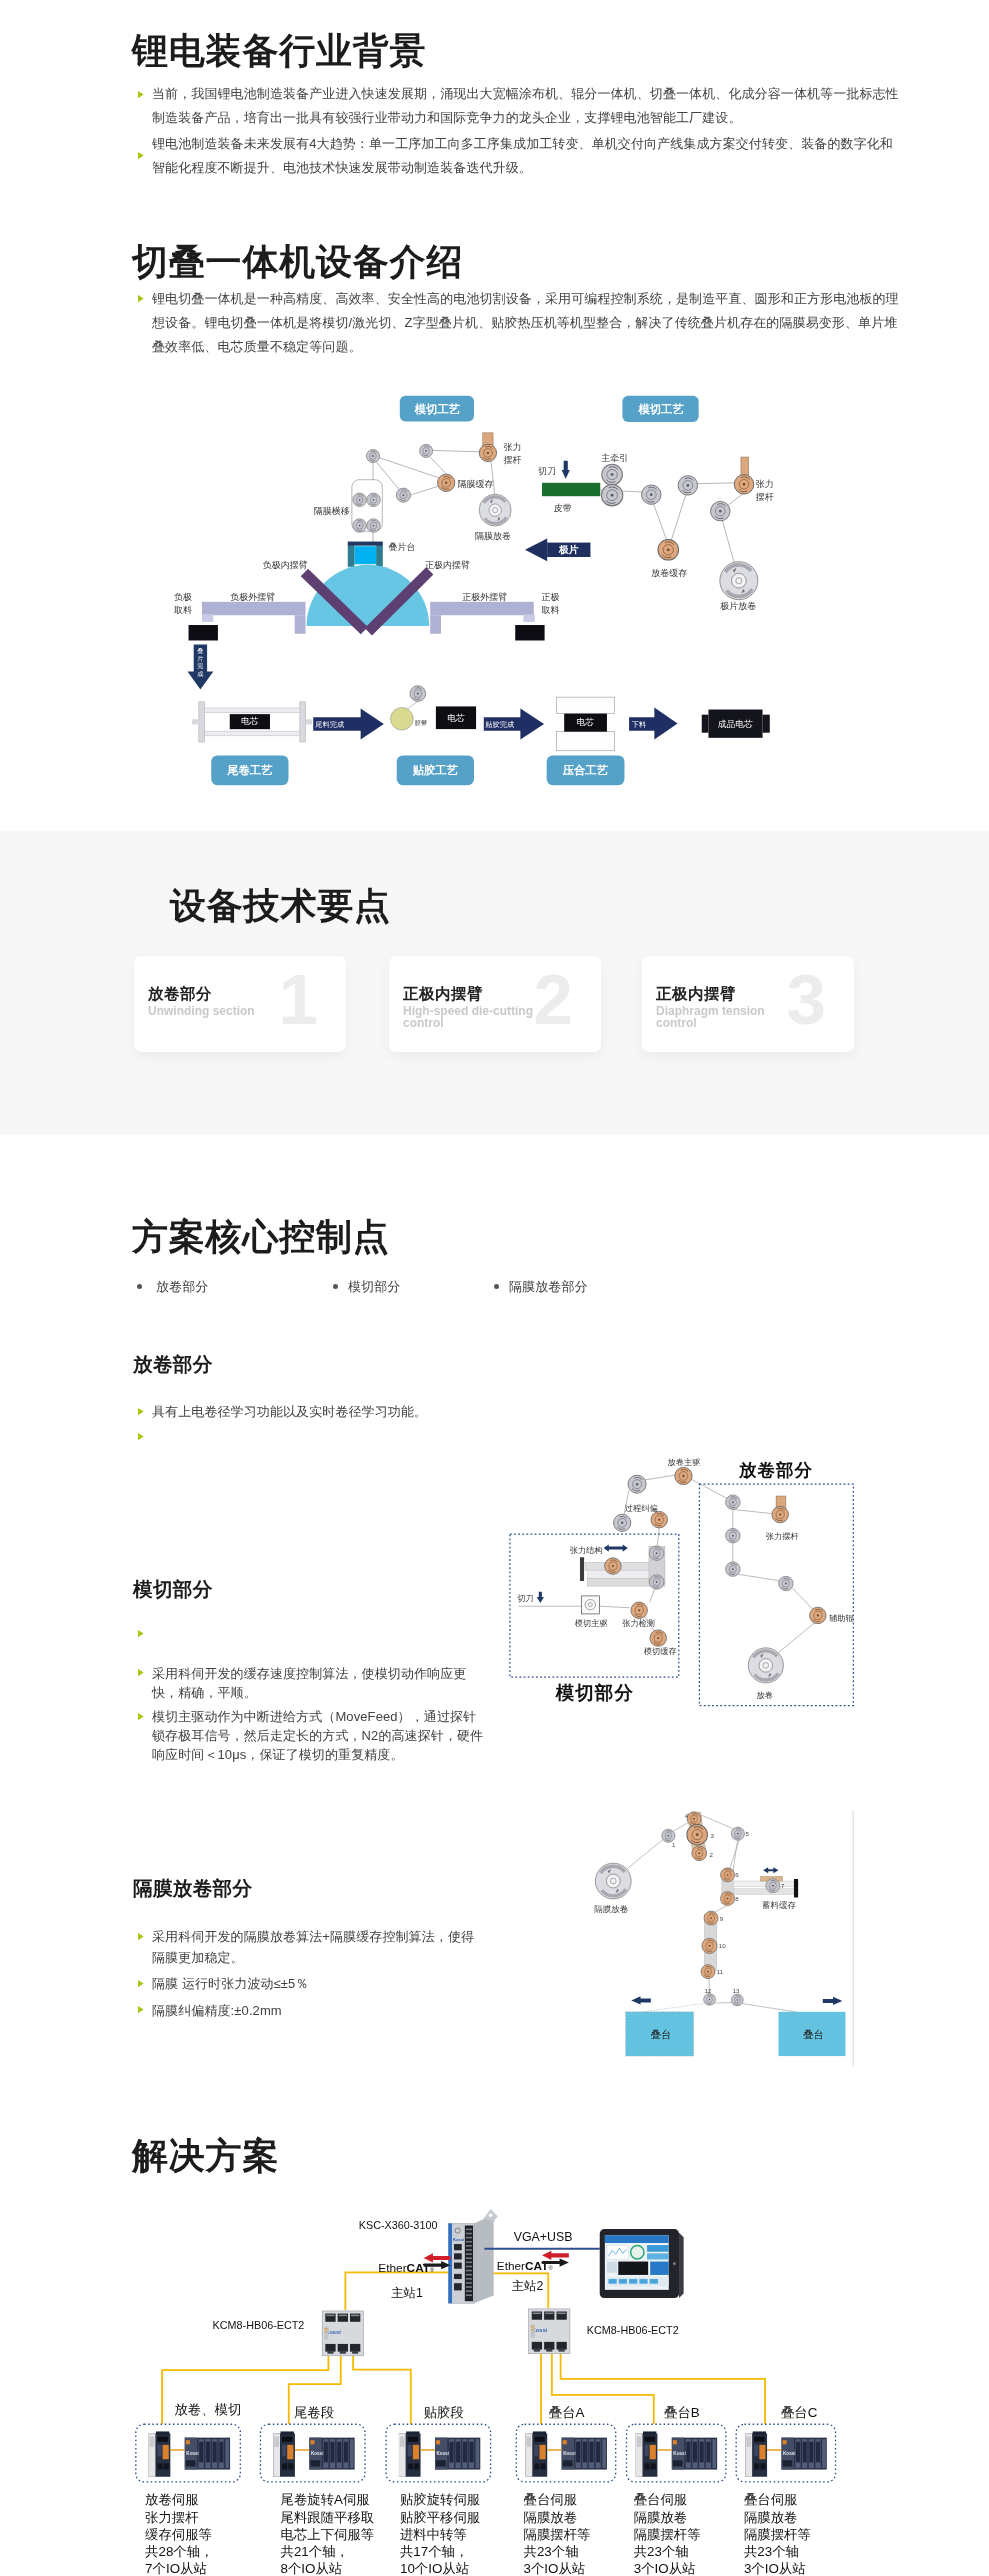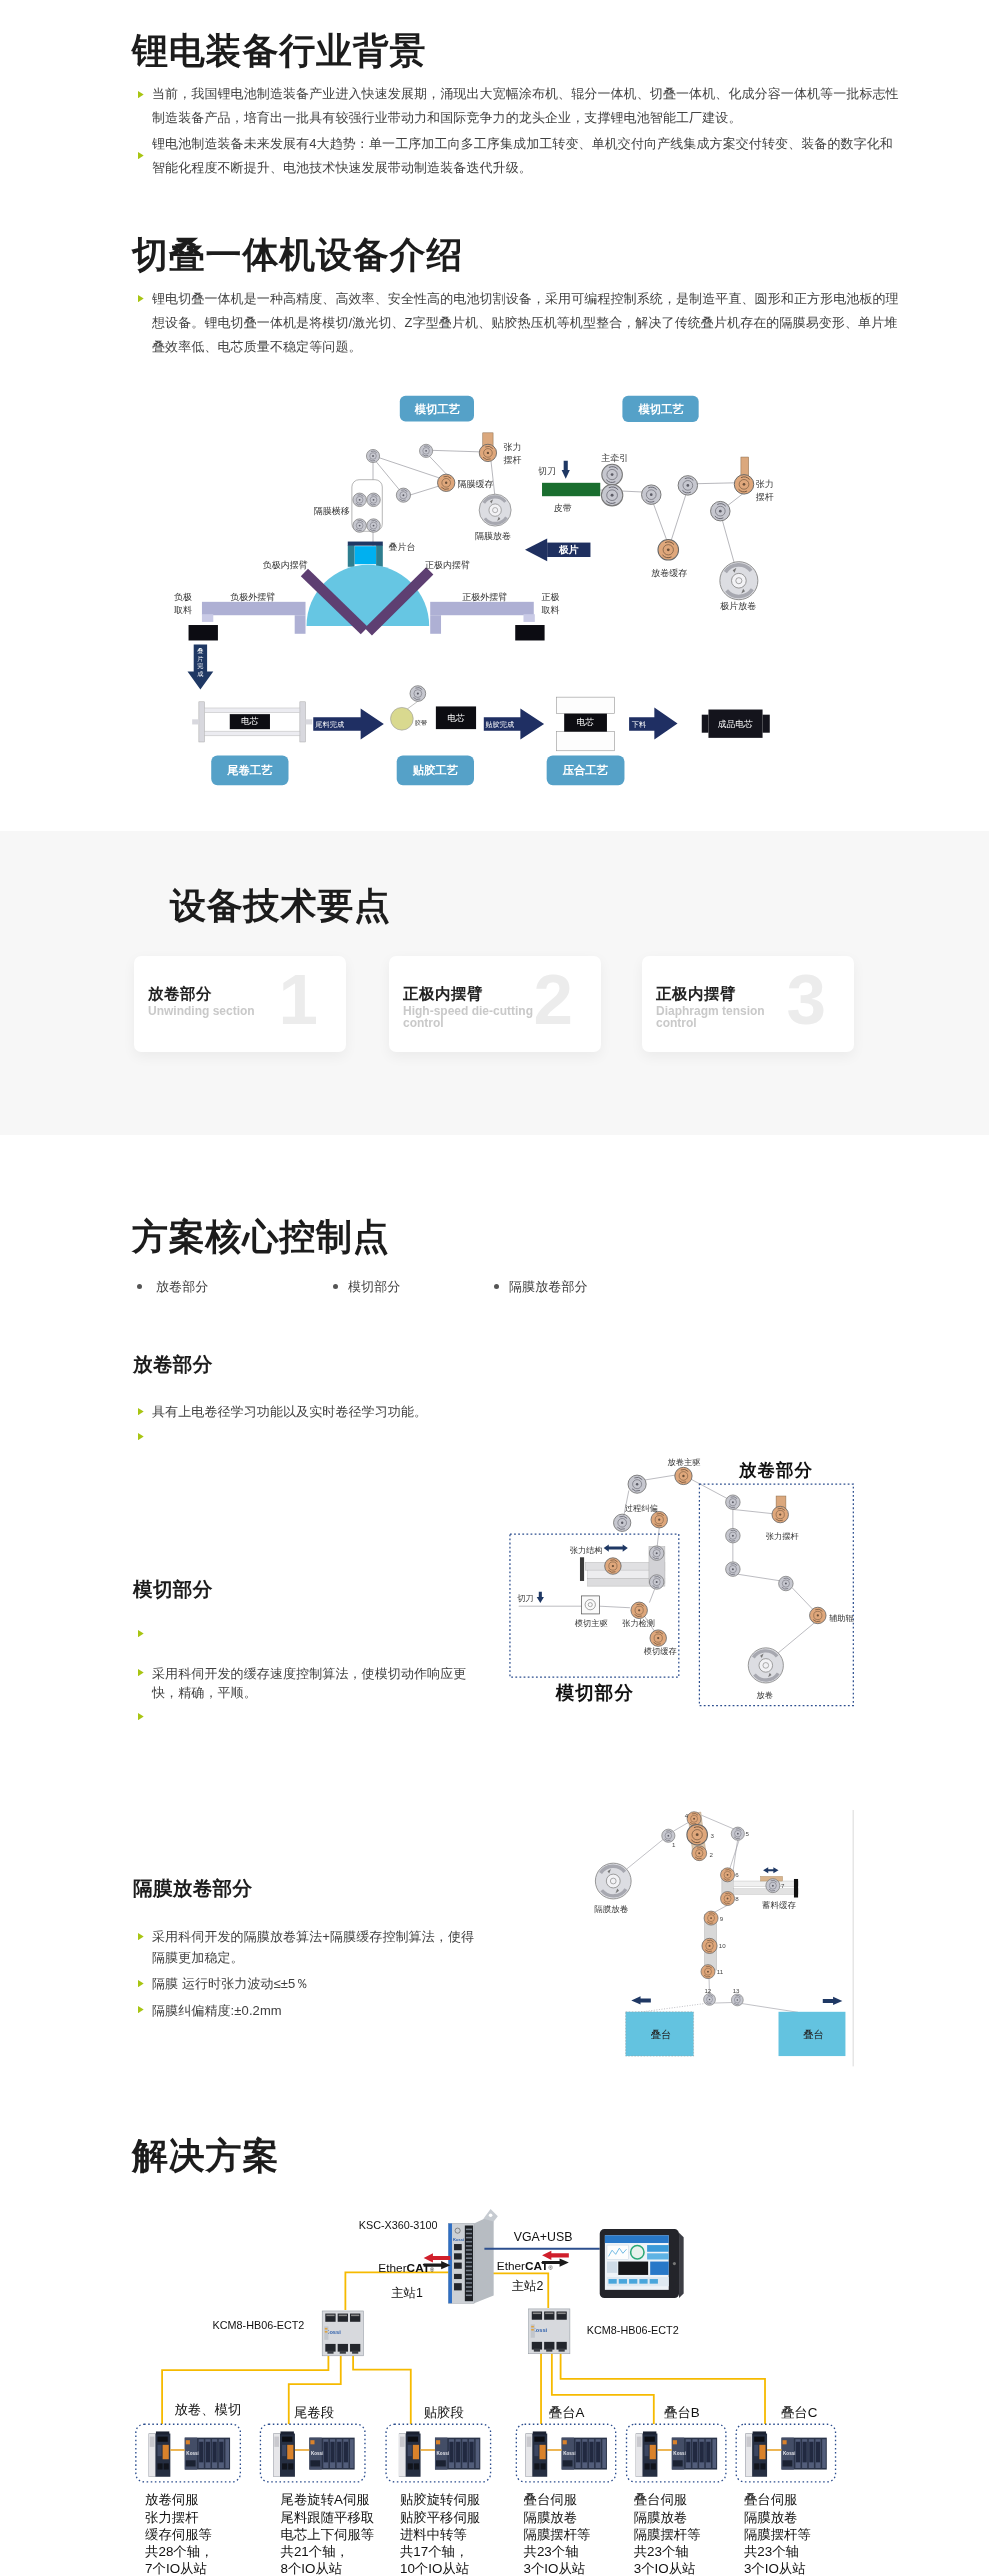--- a/index.html
+++ b/index.html
@@ -23,21 +23,21 @@
 <body>
 <div id="page">
   <div class="gray" style="top:831px;height:304px;"></div>
 
   <div class="h2" style="top:37px;">锂电装备行业背景</div>
   <div class="tri" style="top:91px;"></div>
   <div class="bt lh46" style="top:82px;">当前，我国锂电池制造装备产业进入快速发展期，涌现出大宽幅涂布机、辊分一体机、切叠一体机、化成分容一体机等一批标志性<br>制造装备产品，培育出一批具有较强行业带动力和国际竞争力的龙头企业，支撑锂电池智能工厂建设。</div>
   <div class="tri" style="top:152px;"></div>
   <div class="bt lh46" style="top:132px;">锂电池制造装备未来发展有4大趋势：单一工序加工向多工序集成加工转变、单机交付向产线集成方案交付转变、装备的数字化和<br>智能化程度不断提升、电池技术快速发展带动制造装备迭代升级。</div>
 
-  <div class="h2" style="top:241px;">切叠一体机设备介绍</div>
+  <div class="h2" style="top:248px;">切叠一体机设备介绍</div>
   <div class="tri" style="top:295px;"></div>
   <div class="bt lh46" style="top:287px;">锂电切叠一体机是一种高精度、高效率、安全性高的电池切割设备，采用可编程控制系统，是制造平直、圆形和正方形电池板的理<br>想设备。锂电切叠一体机是将模切/激光切、Z字型叠片机、贴胶热压机等机型整合，解决了传统叠片机存在的隔膜易变形、单片堆<br>叠效率低、电芯质量不稳定等问题。</div>
 
   <svg class="abs" style="left:170px;top:389px;" width="675" height="420" viewBox="0 0 1310 815">
     <defs>
       <g id="rollO">
           <circle r="16" fill="#dfa77b" stroke="#666" stroke-width="1.6"></circle>
           <circle r="8" fill="none" stroke="#7a5c42" stroke-width="1.2"></circle>
           <circle r="2.2" fill="#6b4f38"></circle>
           <path d="M -5 -11 A 12 12 0 0 1 9 -8" fill="none" stroke="#6b4f38" stroke-width="1.4"></path>
@@ -309,20 +309,21 @@
       <text x="247" y="355">张力检测</text>
       <text x="289" y="410">模切缓存</text>
     </g>
   </svg>
 
   <div class="h3" style="top:1580px;">模切部分</div>
   <div class="tri" style="top:1630px;"></div>
   <div class="tri" style="top:1669px;"></div>
   <div class="bt lh37" style="top:1664px;">采用科伺开发的缓存速度控制算法，使模切动作响应更<br>快，精确，平顺。</div>
   <div class="tri" style="top:1713px;"></div>
+  <div class="bt lh37" style="top:1707px;">模切主驱动作为中断进给方式（MoveFeed），通过探针<br>锁存极耳信号，然后走定长的方式，N2的高速探针，硬件<br>响应时间＜10μs，保证了模切的重复精度。</div>
 
   <div class="h3" style="top:1879px;">隔膜放卷部分</div>
   <div class="tri" style="top:1933px;"></div>
   <div class="bt lh40" style="top:1927px;">采用科伺开发的隔膜放卷算法+隔膜缓存控制算法，使得<br>隔膜更加稳定。</div>
   <div class="tri" style="top:1980px;"></div>
   <div class="bt lh40" style="top:1974px;">隔膜 运行时张力波动≤±5％</div>
   <div class="tri" style="top:2006px;"></div>
   <div class="bt lh40" style="top:2001px;">隔膜纠偏精度:±0.2mm</div>
 
   <svg class="abs" style="left:587px;top:1793px;" width="278" height="278" viewBox="0 0 540 540">

